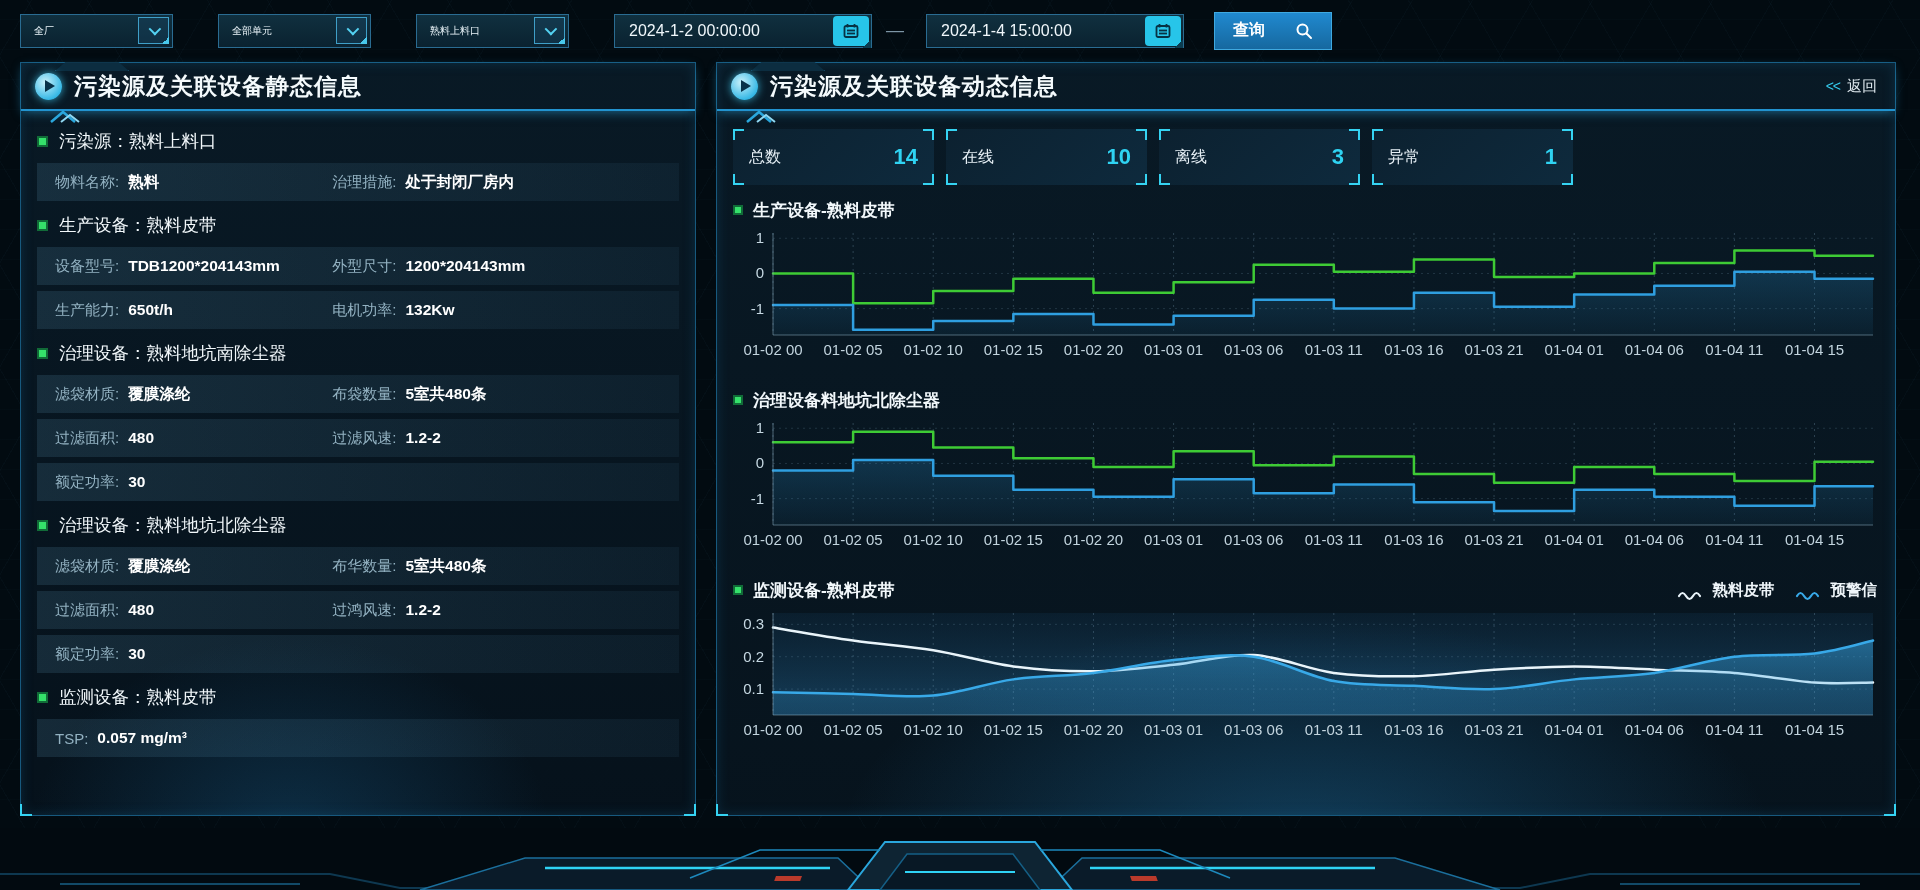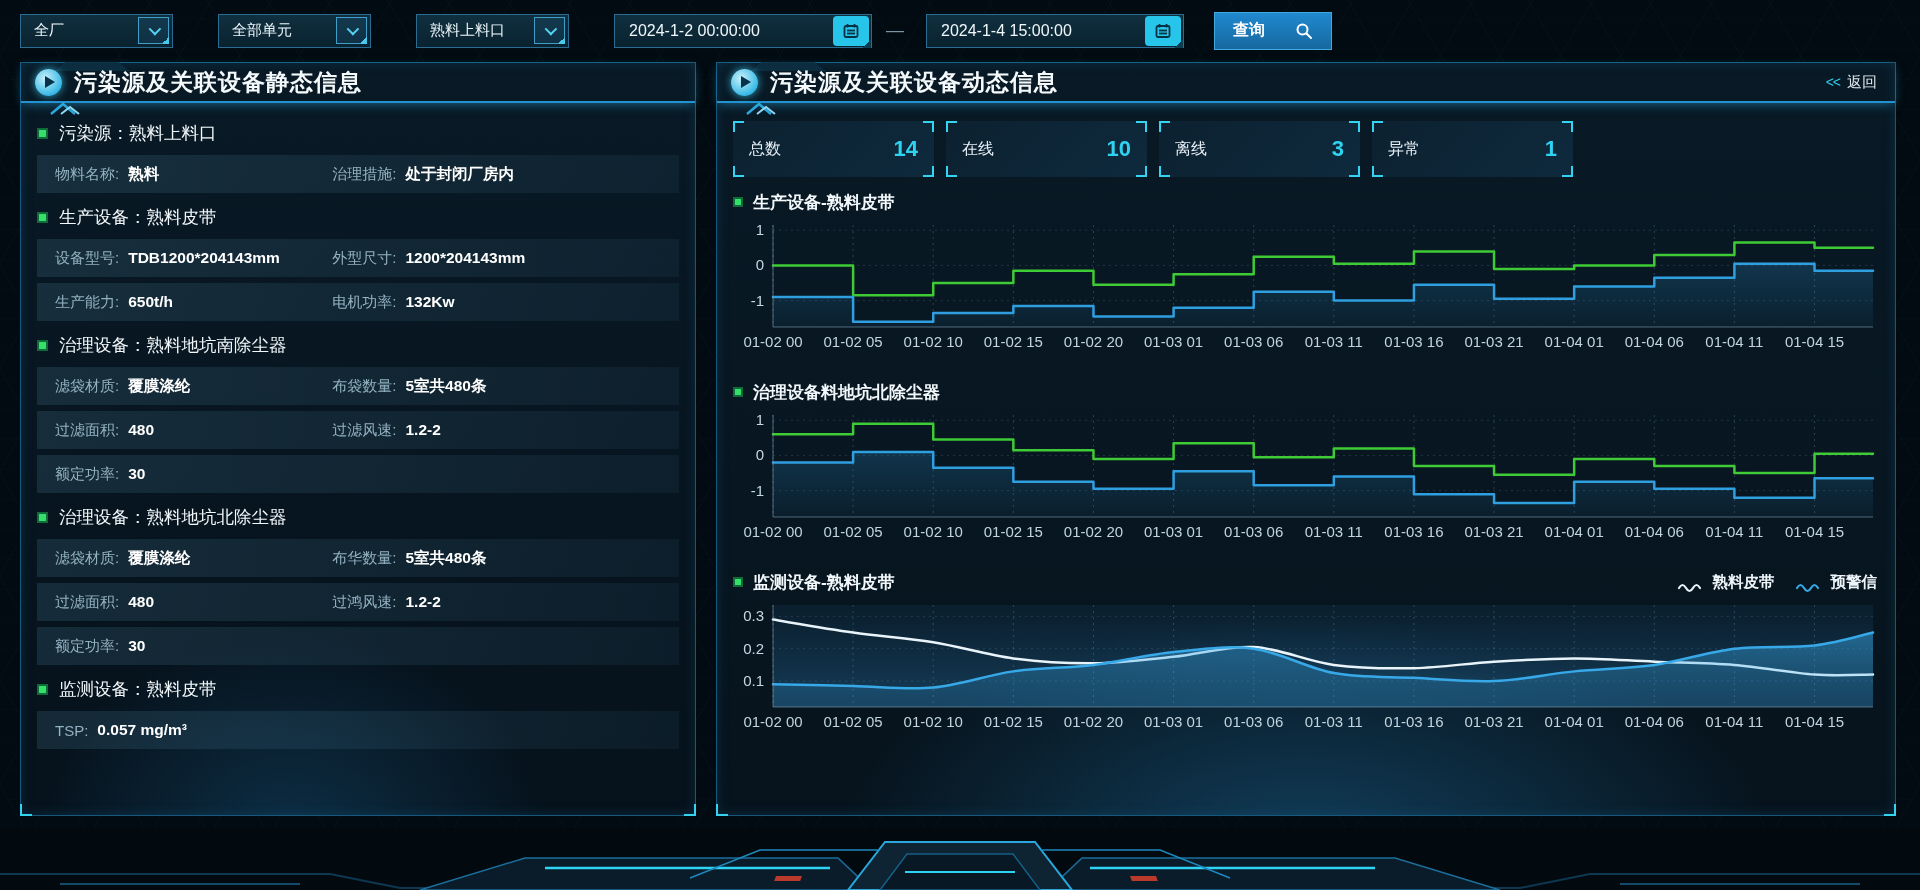--- a/index.html
+++ b/index.html
@@ -15,21 +15,21 @@
     position:relative;
   }
 
   
   .topbar { display:flex; align-items:center; padding:9px 0 0 20px; height:52px; }
   .sel {
     width:153px; height:34px; margin-right:45px; display:flex; align-items:center;
     border:1px solid #2a6c92; background:linear-gradient(180deg,#10303f,#0a2230);
     position:relative; cursor:pointer;
   }
-  .sel .val { flex:1; padding-left:13px; font-size:15px; color:#eaf4f9; white-space:nowrap; }
+  .sel .val { flex:1; padding-left:13px; font-size:10px; color:#eaf4f9; white-space:nowrap; }
   .sel .chev-box {
     width:31px; height:27px; margin-right:3px; border:1px solid #3f9fc8;
     background:rgba(25,75,105,0.35); display:flex; align-items:center; justify-content:center;
     position:relative;
   }
   .sel .chev-box::after { content:""; position:absolute; right:-1px; bottom:-1px; width:7px; height:7px;
     background:linear-gradient(135deg, transparent 50%, #49c8ec 50%); }
   .chev { width:9px; height:9px; border-right:2px solid #54d2f2; border-bottom:2px solid #54d2f2;
     transform:rotate(45deg) translateY(-2px); }
   .dt {
@@ -66,21 +66,21 @@
       linear-gradient(180deg, rgba(9,26,38,0.96) 0%, rgba(7,20,30,0.94) 100%);
   }
   .corner { position:absolute; width:12px; height:12px; border:0 solid #35d3f2; }
   .c-bl { left:-1px; bottom:-1px; border-left-width:2px; border-bottom-width:2px; }
   .c-br { right:-1px; bottom:-1px; border-right-width:2px; border-bottom-width:2px; }
   .top-tab { position:absolute; top:-1px; left:34px; width:74px; height:9px;
     background:#0c2d40; clip-path:polygon(14% 0,86% 0,100% 100%,0 100%);
     box-shadow:0 1px 0 #2aa7dd; }
 
   .panel-header {
-    height:40px; display:flex; align-items:center; gap:12px; padding:0 14px;
+    height:48px; display:flex; align-items:center; gap:12px; padding:0 14px;
     border-bottom:2px solid #2293cf; box-shadow:0 3px 10px -2px rgba(41,168,224,0.55);
     position:relative;
   }
   .panel-title { font-size:23px; font-weight:bold; letter-spacing:1px; color:#f4fafc; flex:1; }
   .play-icon { width:27px; height:27px; border-radius:50%;
     background:radial-gradient(circle at 38% 35%, #c9f1fb, #38b9e6 70%, #1786b6);
     box-shadow:0 0 8px rgba(60,200,240,0.8); position:relative; flex:none; }
   .play-icon::after { content:""; position:absolute; left:10px; top:7px;
     border-left:10px solid #083249; border-top:6.5px solid transparent; border-bottom:6.5px solid transparent; }
   .hdr-deco { position:absolute; left:26px; bottom:-15px; }

